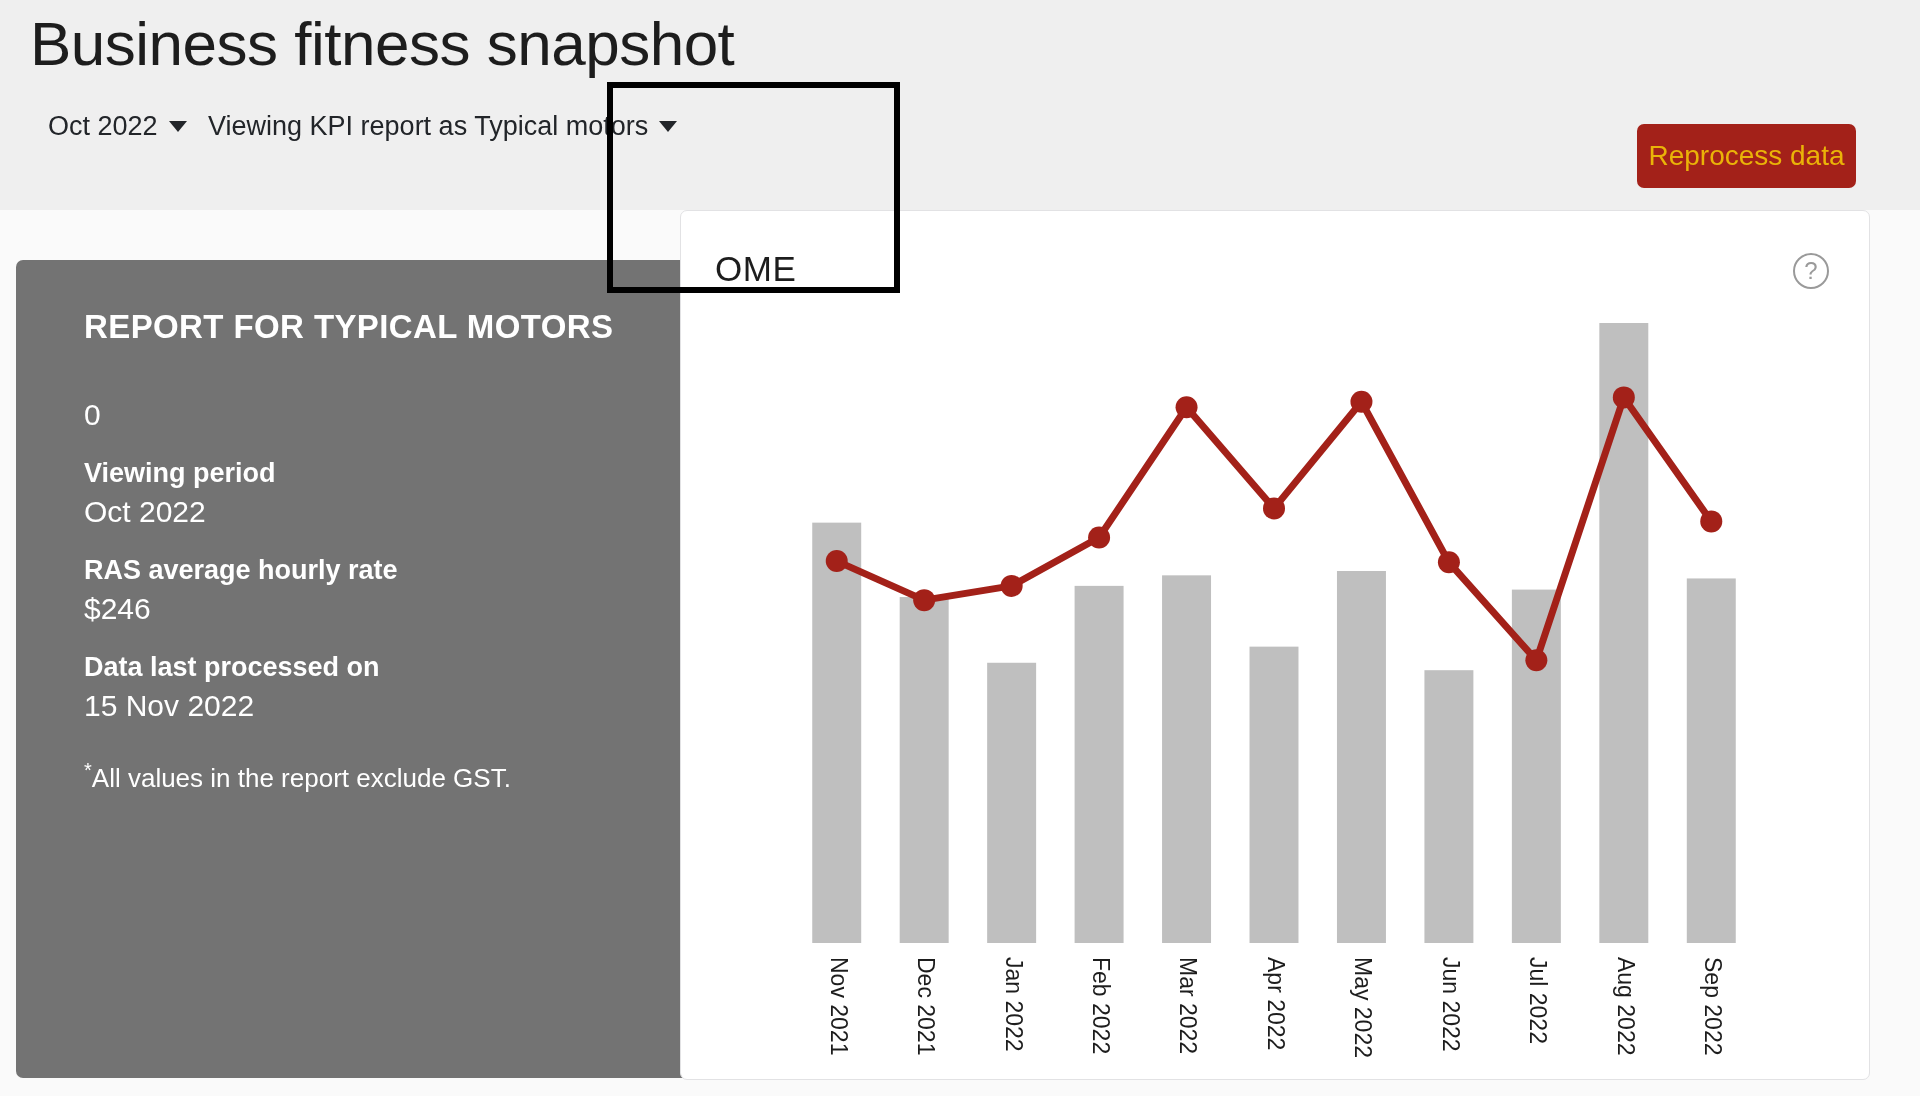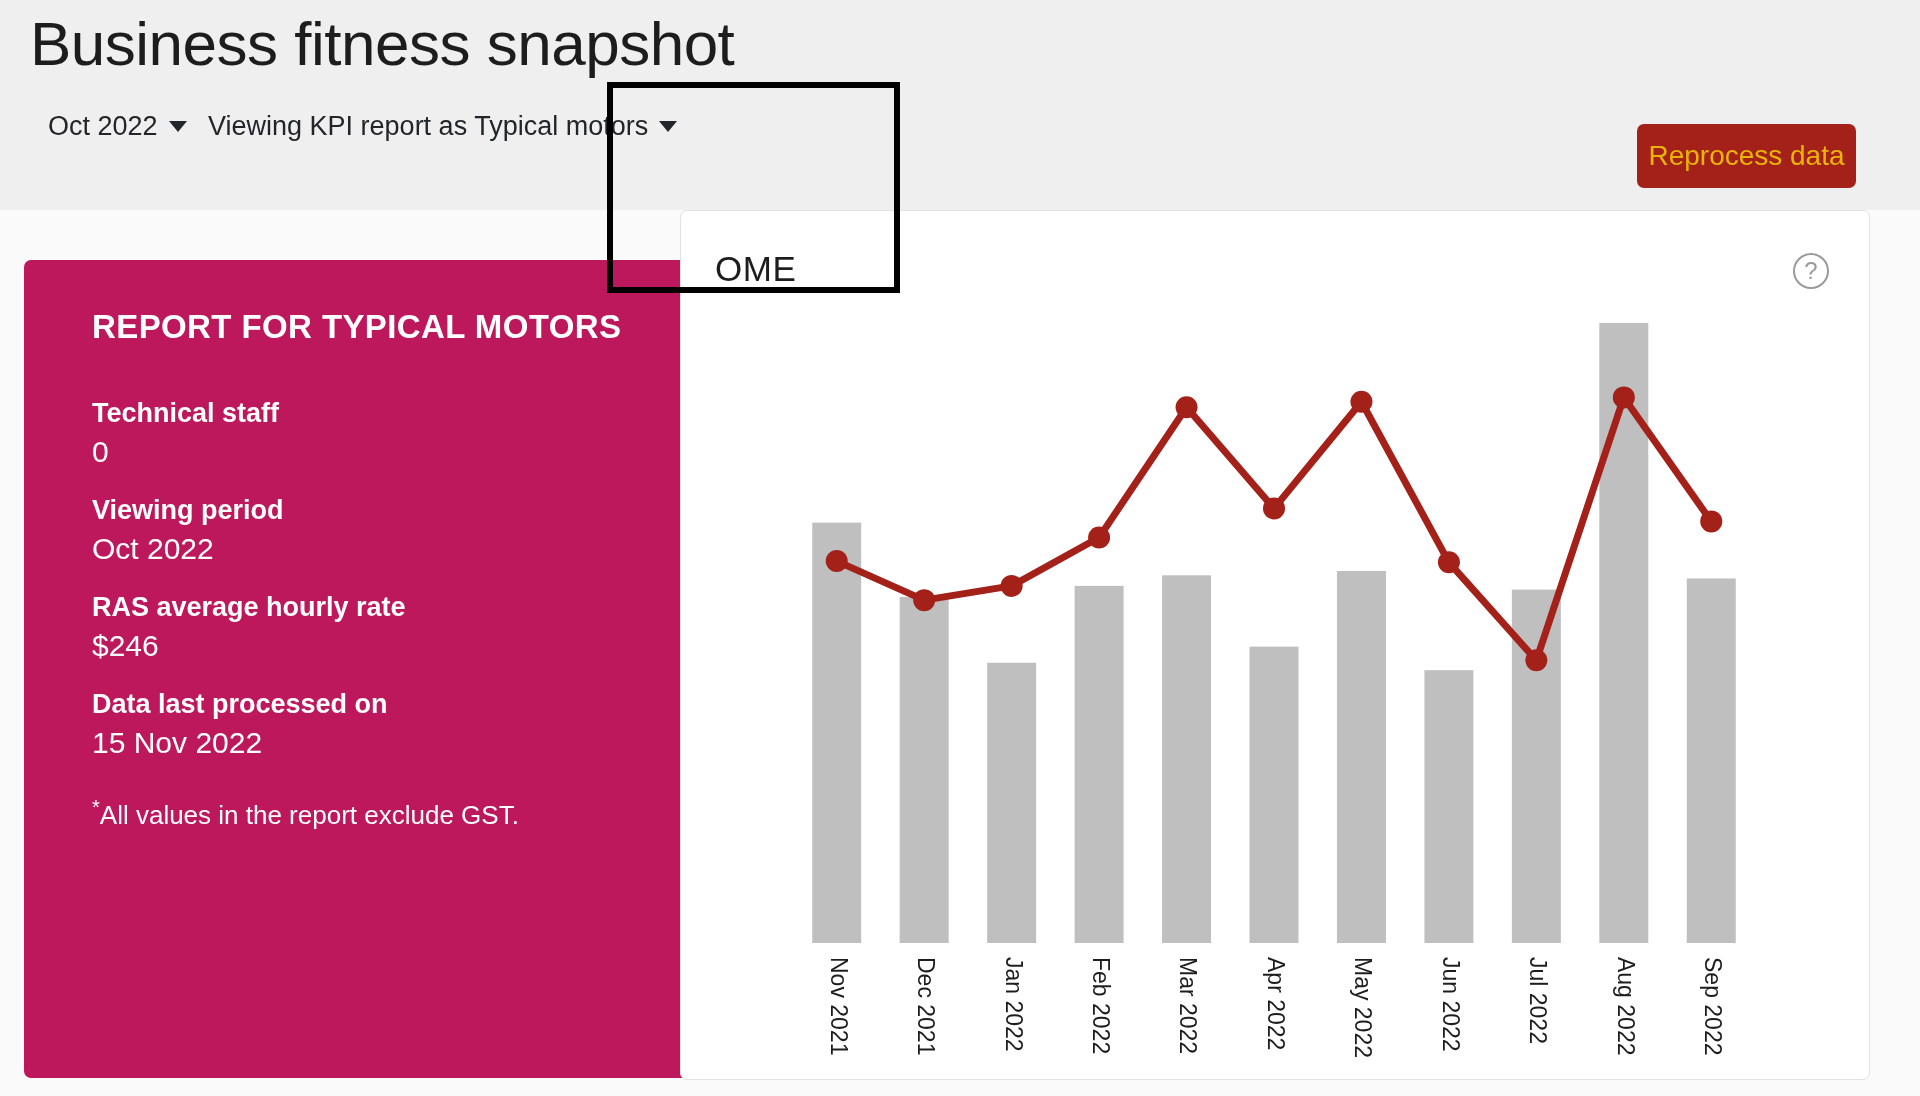--- a/index.html
+++ b/index.html
@@ -90,23 +90,23 @@
 
   
   .body-area {
     position: absolute; left: 0; top: 210px;
     width: 1920px; height: 886px;
     background: #fafafa;
   }
 
   
   .sidebar {
-    position: absolute; left: 24px; top: 50px;
+    position: absolute; left: 16px; top: 50px;
     width: 702px; height: 818px;
-    background: #be185d;
+    background: #737373;
     border-radius: 7px;
     padding: 48px 0 0 68px;
     color: #ffffff;
   }
   .sb-title {
     font-size: 33px; font-weight: 700; letter-spacing: 0.4px;
     margin-bottom: 52px; white-space: nowrap;
   }
   .sb-group { margin-bottom: 26px; }
   .sb-label { font-size: 27px; font-weight: 700; margin-bottom: 6px; }
@@ -169,21 +169,20 @@
 </div>
 
 <div class="focus-box"></div>
 
 <div class="body-area">
 
   <div class="sidebar">
     <div class="sb-title">REPORT FOR TYPICAL MOTORS</div>
 
     <div class="sb-group">
-      <div class="sb-label">Technical staff</div>
       <div class="sb-value">0</div>
     </div>
 
     <div class="sb-group">
       <div class="sb-label">Viewing period</div>
       <div class="sb-value">Oct 2022</div>
     </div>
 
     <div class="sb-group">
       <div class="sb-label">RAS average hourly rate</div>

